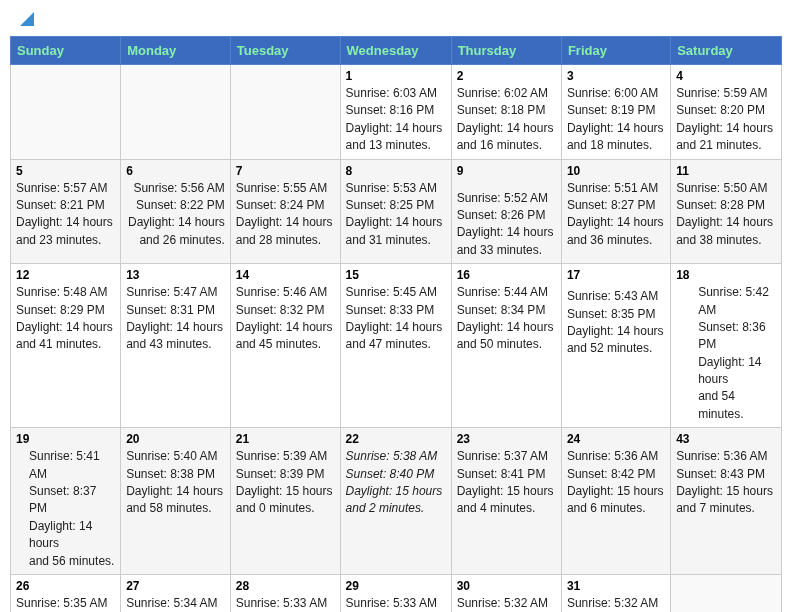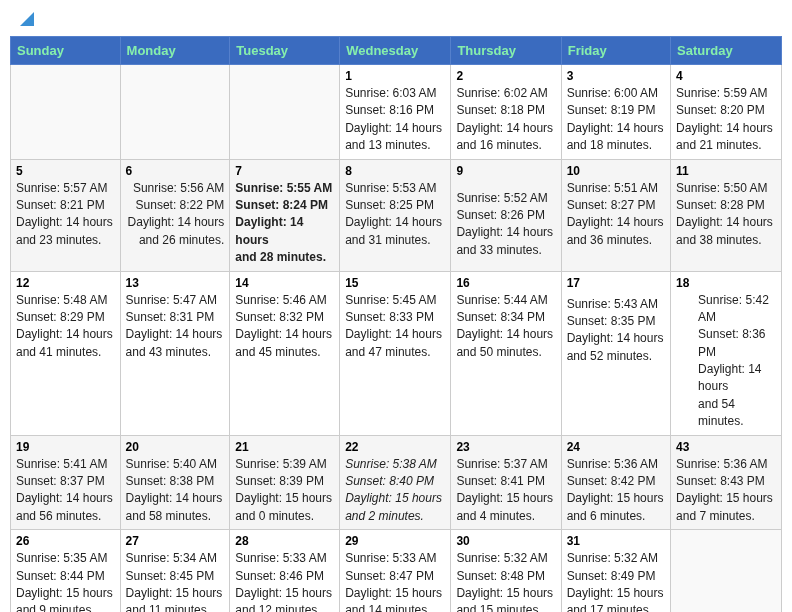--- a/index.html
+++ b/index.html
@@ -163,21 +163,21 @@
         </td>
         <td>
           <span class="day-num">6</span>
           <div class="day-info" style="white-space: pre-line; text-align: right;">Sunrise: 5:56 AM
 Sunset: 8:22 PM
 Daylight: 14 hours
 and 26 minutes.</div>
         </td>
         <td>
           <span class="day-num">7</span>
-          <div class="day-info" style="white-space: pre-line; font-weight: bold;">Sunrise: 5:55 AM
+          <div class="day-info" style="white-space: pre-line;">Sunrise: 5:55 AM
 Sunset: 8:24 PM
 Daylight: 14 hours
 and 28 minutes.</div>
         </td>
         <td>
           <span class="day-num">8</span>
           <div class="day-info" style="white-space: pre-line;">Sunrise: 5:53 AM
 Sunset: 8:25 PM
 Daylight: 14 hours
 and 31 minutes.</div>
@@ -251,21 +251,21 @@
           <span class="day-num">18</span>
           <div class="day-info" style="white-space: pre-line; margin-left: 22px;">Sunrise: 5:42 AM
 Sunset: 8:36 PM
 Daylight: 14 hours
 and 54 minutes.</div>
         </td>
       </tr>
       <tr>
         <td>
           <span class="day-num">19</span>
-          <div class="day-info" style="white-space: pre-line;">Sunrise: 5:41 AM
+          <div class="day-info" style="white-space: pre-line; margin-left: 13px;">Sunrise: 5:41 AM
 Sunset: 8:37 PM
 Daylight: 14 hours
 and 56 minutes.</div>
         </td>
         <td>
           <span class="day-num">20</span>
           <div class="day-info" style="white-space: pre-line;">Sunrise: 5:40 AM
 Sunset: 8:38 PM
 Daylight: 14 hours
 and 58 minutes.</div>

